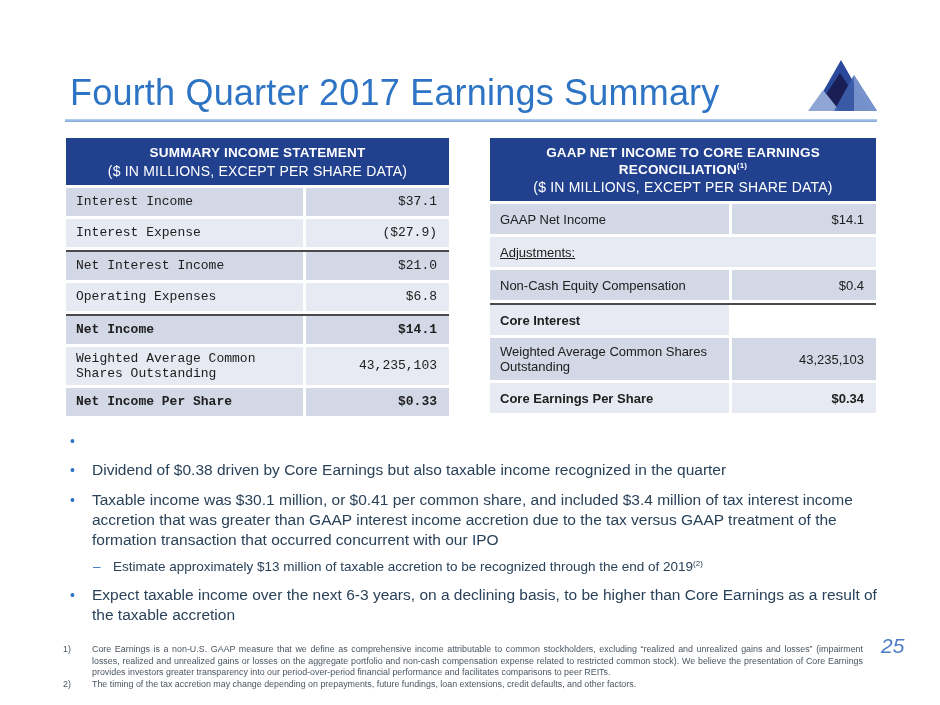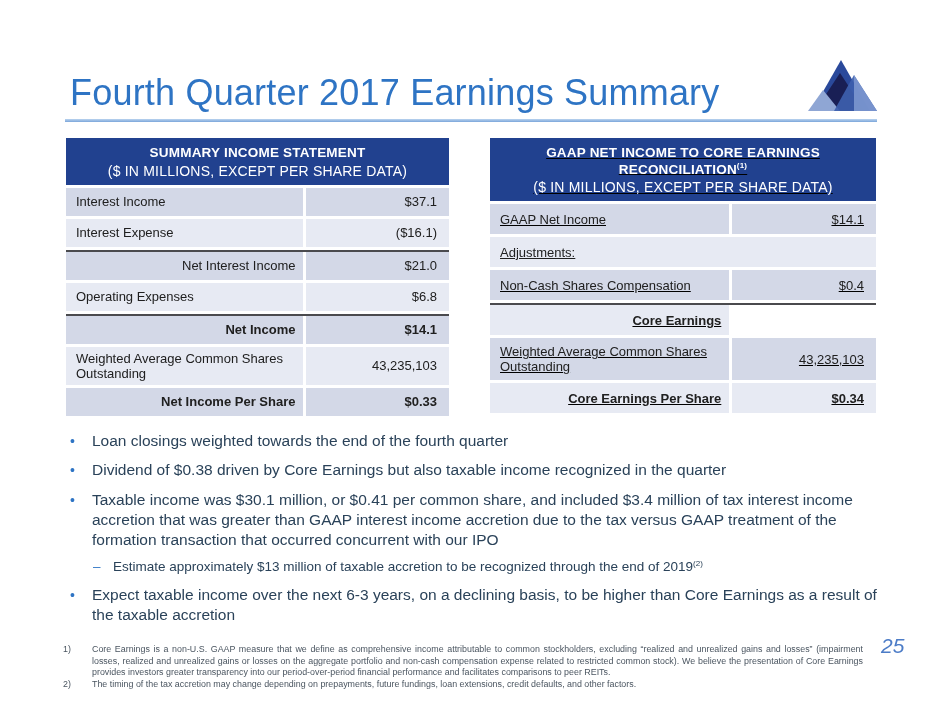--- a/index.html
+++ b/index.html
@@ -31,43 +31,43 @@
   .title-divider{
     position:absolute;left:65px;top:119px;width:812px;height:3px;
     background:linear-gradient(to bottom,#BBD4EF 0%,#7AA5DA 100%);
   }
   .logo{position:absolute;left:807px;top:58px;width:70px;height:57px;}
   .logo svg{width:100%;height:100%;display:block;}
 
   
   .fin-table{position:absolute;top:138px;border-radius:7px;}
   .fin-table.left{left:66px;width:383px;}
-  .fin-table.right{left:490px;width:386px;text-decoration:underline;}
+  .fin-table.right{left:490px;width:386px;}
   .tbl-header{
     background:var(--header-navy);color:#fff;text-align:center;
     padding:7px 10px 6px 10px;
   }
   .tbl-title{font-size:13.5px;font-weight:bold;line-height:1.18;letter-spacing:0.2px;}
   .tbl-title sup{font-size:8px;}
   .tbl-subtitle{font-size:14px;margin-top:2px;letter-spacing:0.2px;}
   .trow{display:flex;margin-top:3px;}
   .trow.topline{border-top:2px solid var(--border-dark);}
   .trow .cell{
     display:flex;align-items:center;font-size:13px;color:var(--table-text);
   }
   .trow .lbl{width:62%;padding:3px 8px 3px 10px;box-sizing:border-box;}
   .trow .val{flex:1;margin-left:3px;justify-content:flex-end;padding:3px 12px 3px 6px;box-sizing:border-box;}
-  .fin-table.left  .trow .cell{min-height:28px;}
+  .fin-table.left  .trow .cell{min-height:28px;font-family:Liberation Mono, monospace;}
   .fin-table.right .trow .cell{min-height:30px;}
   .fin-table.left  .trow.tall .cell{min-height:38px;}
   .fin-table.right .trow.tall .cell{min-height:42px;}
   .trow.shade-dark  .cell{background:var(--row-dark);}
   .trow.shade-light .cell{background:var(--row-light);}
   .trow.bold .cell{font-weight:bold;}
-  .trow.indent .lbl{justify-content:flex-end;}
+  .trow.indent .lbl{}
   .trow.fullspan .lbl{width:100%;}
   .trow.underline .lbl span{text-decoration:underline;}
 
   
   .bullets{position:absolute;left:70px;top:431px;width:812px;color:var(--body-text);}
   .bullet{display:flex;margin-bottom:9px;font-size:15.5px;line-height:1.3;}
   .bullet .marker{
     color:var(--title-blue);width:22px;flex:0 0 22px;font-size:14px;line-height:1.45;
   }
   .bullet.level2{margin-left:23px;font-size:13.5px;margin-top:-1px;}
@@ -111,21 +111,21 @@
       <div class="trow shade-dark">
         <div class="cell lbl">
           <span>Interest Income</span>
         </div>
         <div class="cell val">$37.1</div>
       </div>
       <div class="trow shade-light">
         <div class="cell lbl">
           <span>Interest Expense</span>
         </div>
-        <div class="cell val">($16.1)</div>
+        <div class="cell val">($27.9)</div>
       </div>
       <div class="trow shade-dark indent topline">
         <div class="cell lbl">
           <span>Net Interest Income</span>
         </div>
         <div class="cell val">$21.0</div>
       </div>
       <div class="trow shade-light">
         <div class="cell lbl">
           <span>Operating Expenses</span>
@@ -165,48 +165,47 @@
         </div>
         <div class="cell val">$14.1</div>
       </div>
       <div class="trow shade-light fullspan underline">
         <div class="cell lbl">
           <span>Adjustments:</span>
         </div>
       </div>
       <div class="trow shade-dark">
         <div class="cell lbl">
-          <span>Non-Cash Shares Compensation</span>
+          <span>Non-Cash Equity Compensation</span>
         </div>
         <div class="cell val">$0.4</div>
       </div>
       <div class="trow shade-light indent bold topline">
         <div class="cell lbl">
-          <span>Core Earnings</span>
+          <span>Core Interest</span>
         </div>
       </div>
       <div class="trow shade-dark tall">
         <div class="cell lbl">
           <span>Weighted Average Common Shares Outstanding</span>
         </div>
         <div class="cell val">43,235,103</div>
       </div>
       <div class="trow shade-light indent bold">
         <div class="cell lbl">
           <span>Core Earnings Per Share</span>
         </div>
         <div class="cell val">$0.34</div>
       </div>
     </div>
 </div>
 
 <div class="bullets" id="bullets">
     <div class="bullet level1">
       <span class="marker">•</span>
-      <span>Loan closings weighted towards the end of the fourth quarter</span>
     </div>
     <div class="bullet level1">
       <span class="marker">•</span>
       <span>Dividend of $0.38 driven by Core Earnings but also taxable income recognized in the quarter</span>
     </div>
     <div class="bullet level1">
       <span class="marker">•</span>
       <span>Taxable income was $30.1 million, or $0.41 per common share, and included $3.4 million of tax interest income accretion that was greater than GAAP interest income accretion due to the tax versus GAAP treatment of the formation transaction that occurred concurrent with our IPO</span>
     </div>
     <div class="bullet level2">

